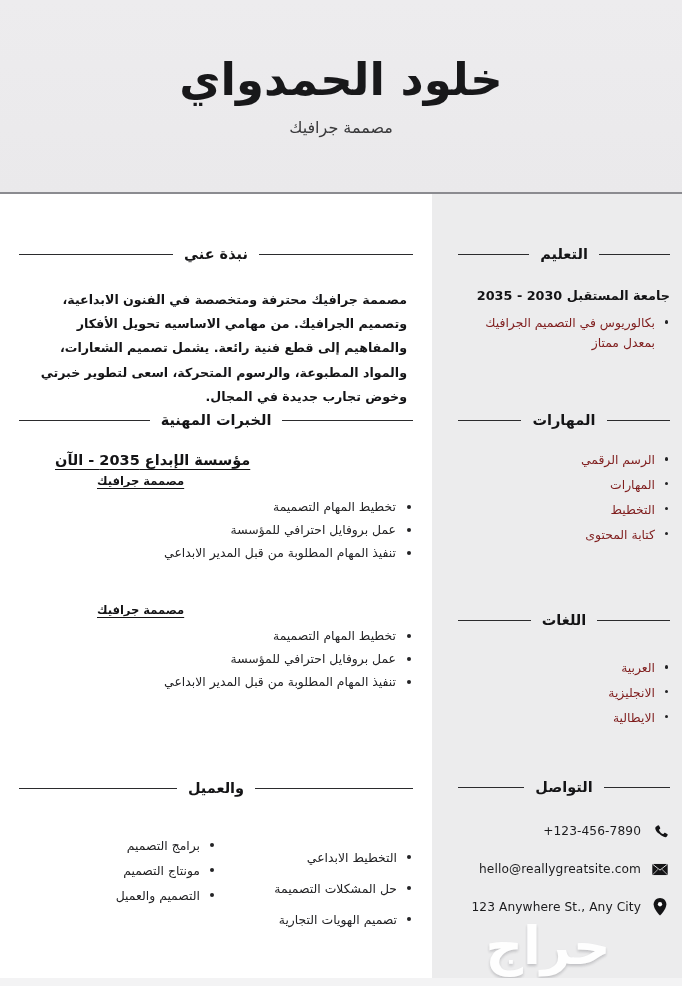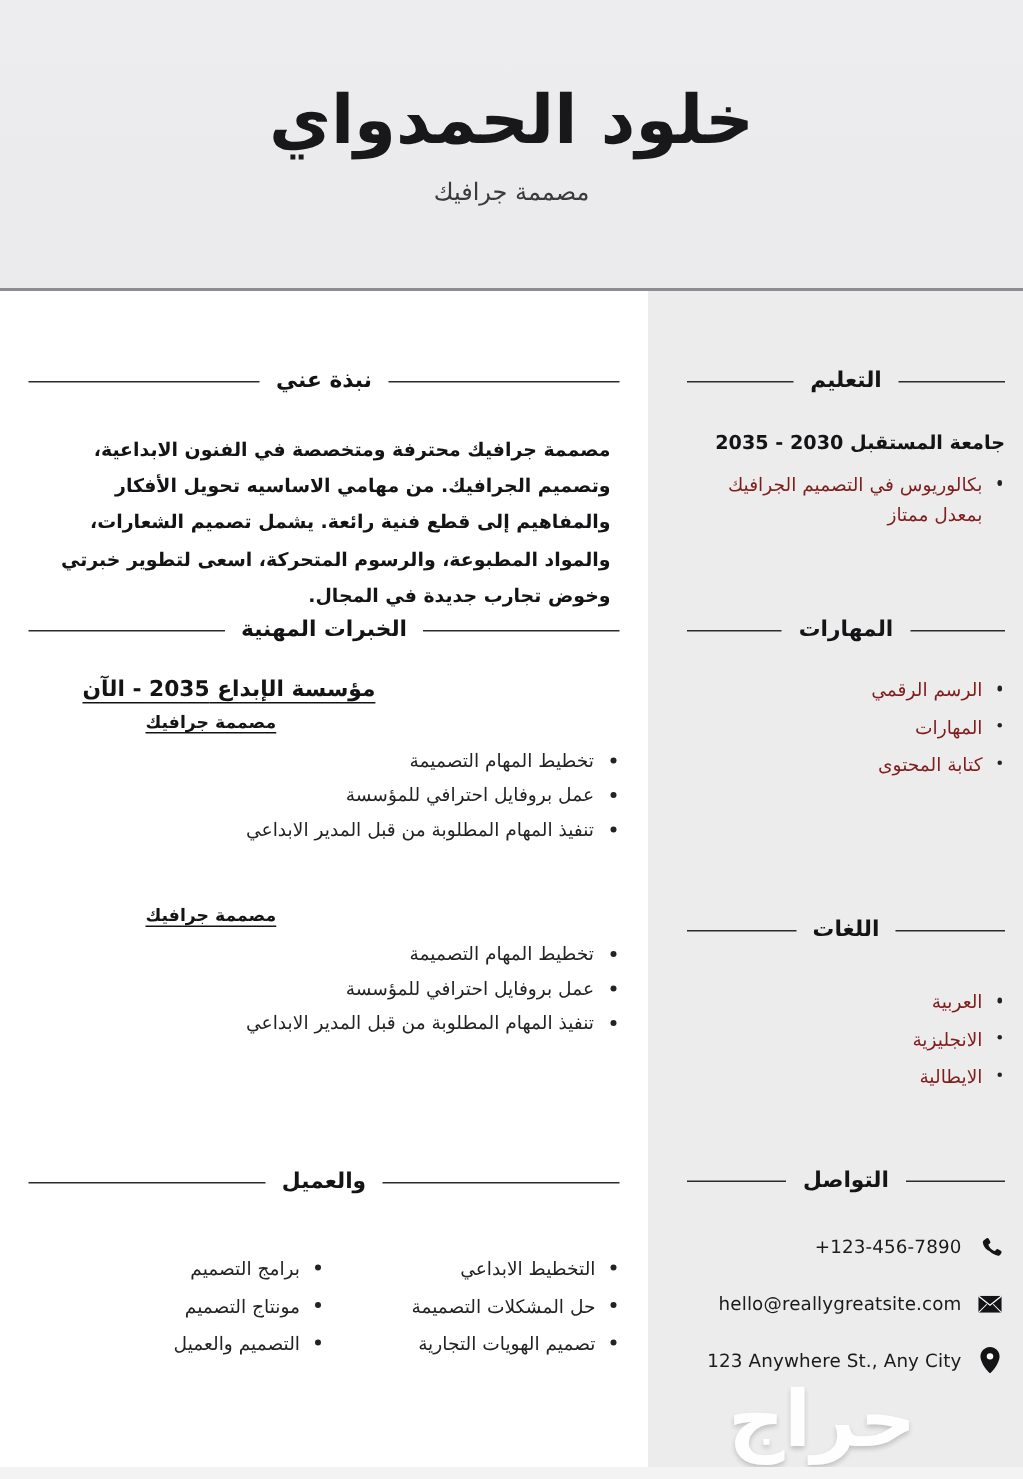--- a/index.html
+++ b/index.html
@@ -188,21 +188,21 @@
   }
   .courses-col li {
     position: relative;
     font-size: 12.4px;
     line-height: 1.55;
     color: #232325;
     text-align: right;
     padding-right: 16px;
     margin-bottom: 6px;
   }
-  .courses-col.col-a li { padding-left: 20px; }
+  .courses-col.col-a li { padding-left: 20px; margin-top: 12px; }
   .courses-col.col-b li { padding-left: 36px; }
   .courses-col li::before {
     content: "";
     position: absolute;
     right: 2px;
     top: 7px;
     width: 4px;
     height: 4px;
     border-radius: 50%;
     background: #232325;
@@ -402,20 +402,21 @@
 
     <div class="r-sec" id="skills-sec">
       <div class="sec-head">
         <span class="line"></span>
         <span class="title">المهارات</span>
         <span class="line"></span>
       </div>
       <ul class="r-bullets">
         <li>الرسم الرقمي</li>
         <li>المهارات</li>
+        <li>التخطيط</li>
         <li>كتابة المحتوى</li>
       </ul>
     </div>
 
     <div class="r-sec" id="lang-sec">
       <div class="sec-head">
         <span class="line"></span>
         <span class="title">اللغات</span>
         <span class="line"></span>
       </div>

